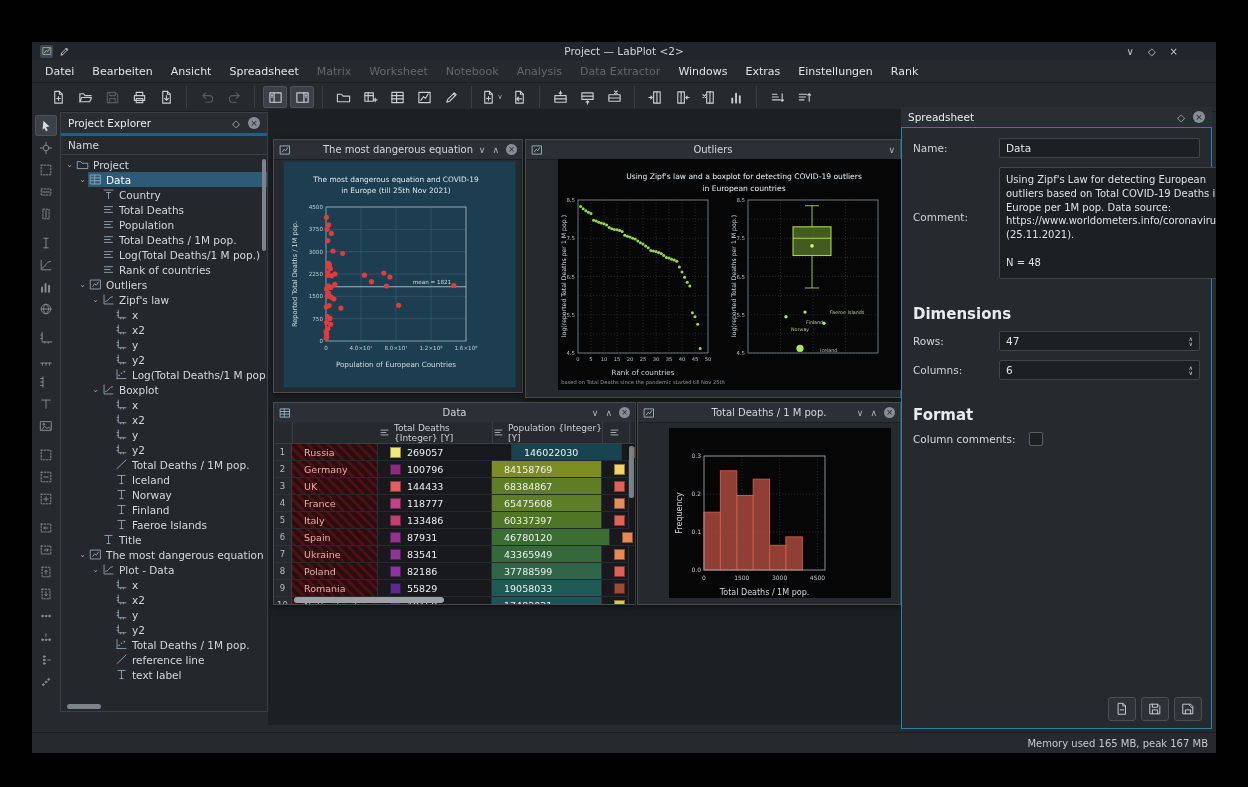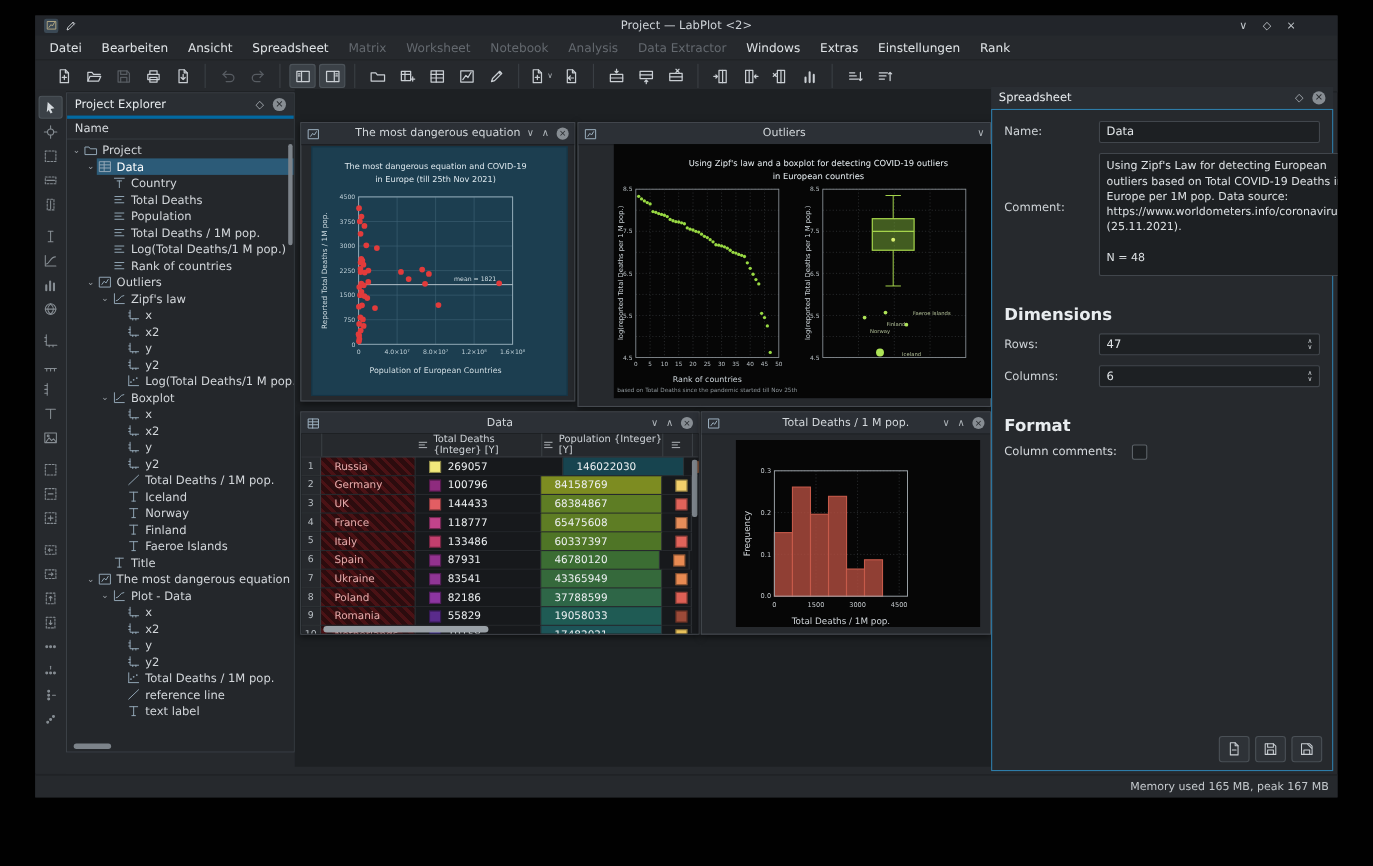--- a/index.html
+++ b/index.html
@@ -1,18 +1,18 @@
 <!DOCTYPE html>
 <html><head>
 <meta charset="utf-8">
 <style>
   html,body{margin:0;padding:0;background:#000;}
   body{width:1248px;height:787px;font-family:"DejaVu Sans",sans-serif;-webkit-font-smoothing:antialiased;}
   .stage{position:relative;width:1248px;height:787px;background:#010101;overflow:hidden;}
-  .app{position:absolute;left:32px;top:14px;width:1184px;height:711px;background:#26292d;color:#d6dade;overflow:hidden;}
+  .app{position:absolute;left:32px;top:42px;width:1184px;height:711px;background:#26292d;color:#d6dade;overflow:hidden;}
 
   
   .titlebar{position:relative;height:18px;background:#22252a;display:flex;align-items:center;padding:0 8px;}
   .tb-left{display:flex;align-items:center;gap:6px;z-index:2;}
   .app-icon{width:13px;height:13px;border-radius:2px;background:#3a4854;display:flex;align-items:center;justify-content:center;color:#c8b98a;}
   .pin-icon{color:#d8dce0;display:flex;}
   .tb-title{position:absolute;left:0;right:0;text-align:center;font-size:10.5px;color:#cfd4d9;}
   .tb-controls{margin-left:auto;display:flex;gap:14px;align-items:center;z-index:2;font-size:10px;color:#c3c8cc;padding-right:30px;}
   .tb-controls span{cursor:default;}
 
@@ -1252,21 +1252,21 @@
                 <span class="swatch" style="background:#e0635a"></span>
               </div>
             </div>
             <div class="dt-row">
               <div class="rownum">6</div>
               <div class="cell country" style="width: 86px; flex: 0 0 auto;">Spain</div>
               <div class="cell dark" style="width: 114px; flex: 0 0 auto;">
                 <span class="swatch" style="background:#93328f"></span>
                 <span>87931</span>
               </div>
-              <div class="cell" style="width: 108px; flex: 0 0 auto; background: rgb(59, 109, 51);">46780120</div>
+              <div class="cell" style="width: 118px; flex: 0 0 auto; background: rgb(59, 109, 51);">46780120</div>
               <div class="cell dark" style="width: 27px; flex: 0 0 auto;">
                 <span class="swatch" style="background:#e78a52"></span>
               </div>
             </div>
             <div class="dt-row">
               <div class="rownum">7</div>
               <div class="cell country" style="width: 86px; flex: 0 0 auto;">Ukraine</div>
               <div class="cell dark" style="width: 114px; flex: 0 0 auto;">
                 <span class="swatch" style="background:#8f3595"></span>
                 <span>83541</span>

